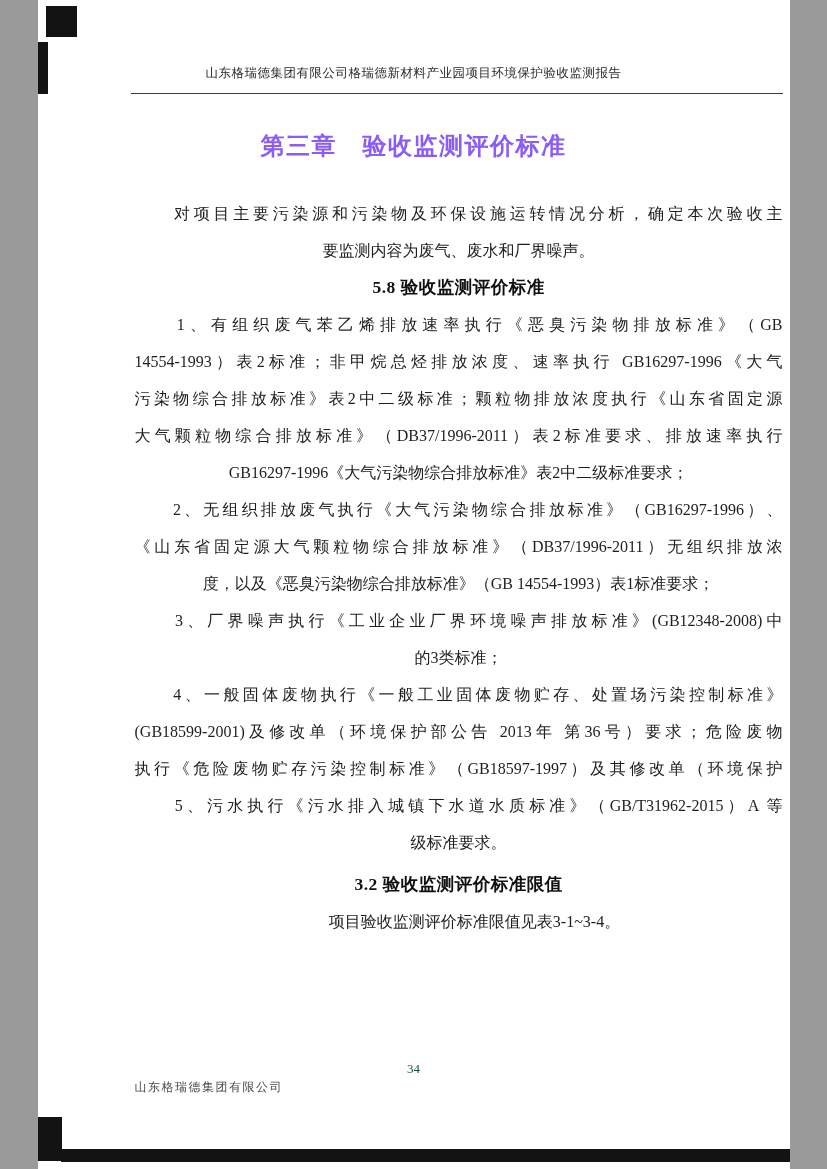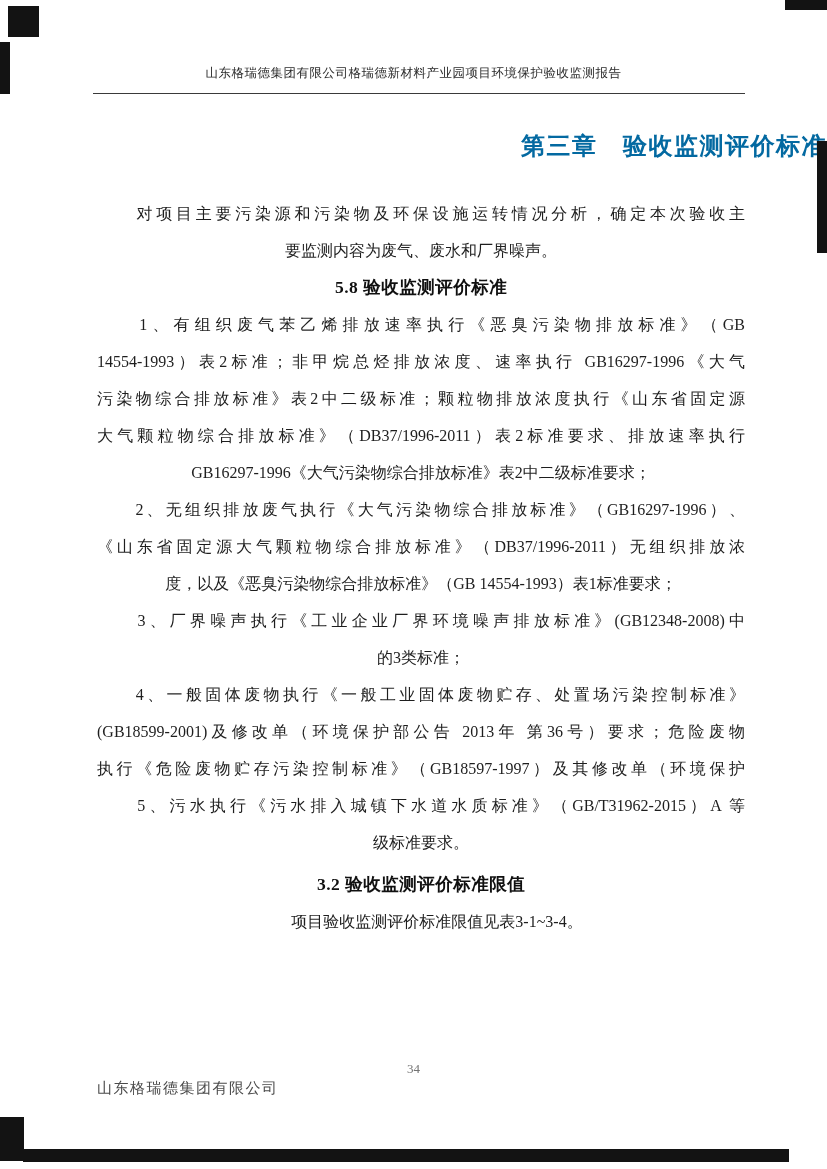--- a/index.html
+++ b/index.html
@@ -1,18 +1,18 @@
 <!DOCTYPE html>
 <html><head>
 <meta charset="utf-8">
 <style>
   html, body { margin: 0; padding: 0; background: #9a9a9a; }
   .page {
     position: relative;
-    width: 827px;
+    width: 752px;
     height: 1169px;
     margin: 0 auto;
     background: #ffffff;
     overflow: hidden;
     font-family: "Liberation Serif", "DejaVu Serif", serif;
     color: #1e1e1e;
   }
   .header-title {
     position: absolute;
     top: 65px; left: 0; right: 0;
@@ -23,25 +23,25 @@
   }
   .header-rule {
     position: absolute;
     top: 93px; left: 93px;
     width: 652px; height: 0;
     border-top: 1.6px solid #3a3a3a;
   }
   .chapter-title {
     position: absolute;
     top: 130px; left: 0; right: 0;
-    text-align: right;
+    text-align: center;
     font-size: 24px;
     font-weight: bold;
     letter-spacing: 1.5px;
-    color: #0369a1;
+    color: #8b5cf6;
   }
   .body-block {
     position: absolute;
     top: 195px; left: 97px;
     width: 648px;
     font-size: 16px;
     line-height: 37px;
   }
   .line { height: 37px; overflow: hidden; text-align: center; }
   .line.j { text-align: justify; text-align-last: justify; }
@@ -50,26 +50,26 @@
     font-size: 17.5px;
     letter-spacing: 0.5px;
     color: #101010;
   }
   .line.gap-before { margin-top: 5px; }
   .page-number {
     position: absolute;
     top: 1061px; left: 0; right: 0;
     text-align: center;
     font-size: 13px;
-    color: #737373;
+    color: #14532d;
   }
   .footer-company {
     position: absolute;
     top: 1079px; left: 97px;
-    font-size: 15px;
+    font-size: 12px;
     letter-spacing: 1.5px;
     color: #4a4a4a;
   }
   .artifact { position: absolute; background: #131313; }
 </style>
 </head>
 <body>
 
 <div class="page">
 

